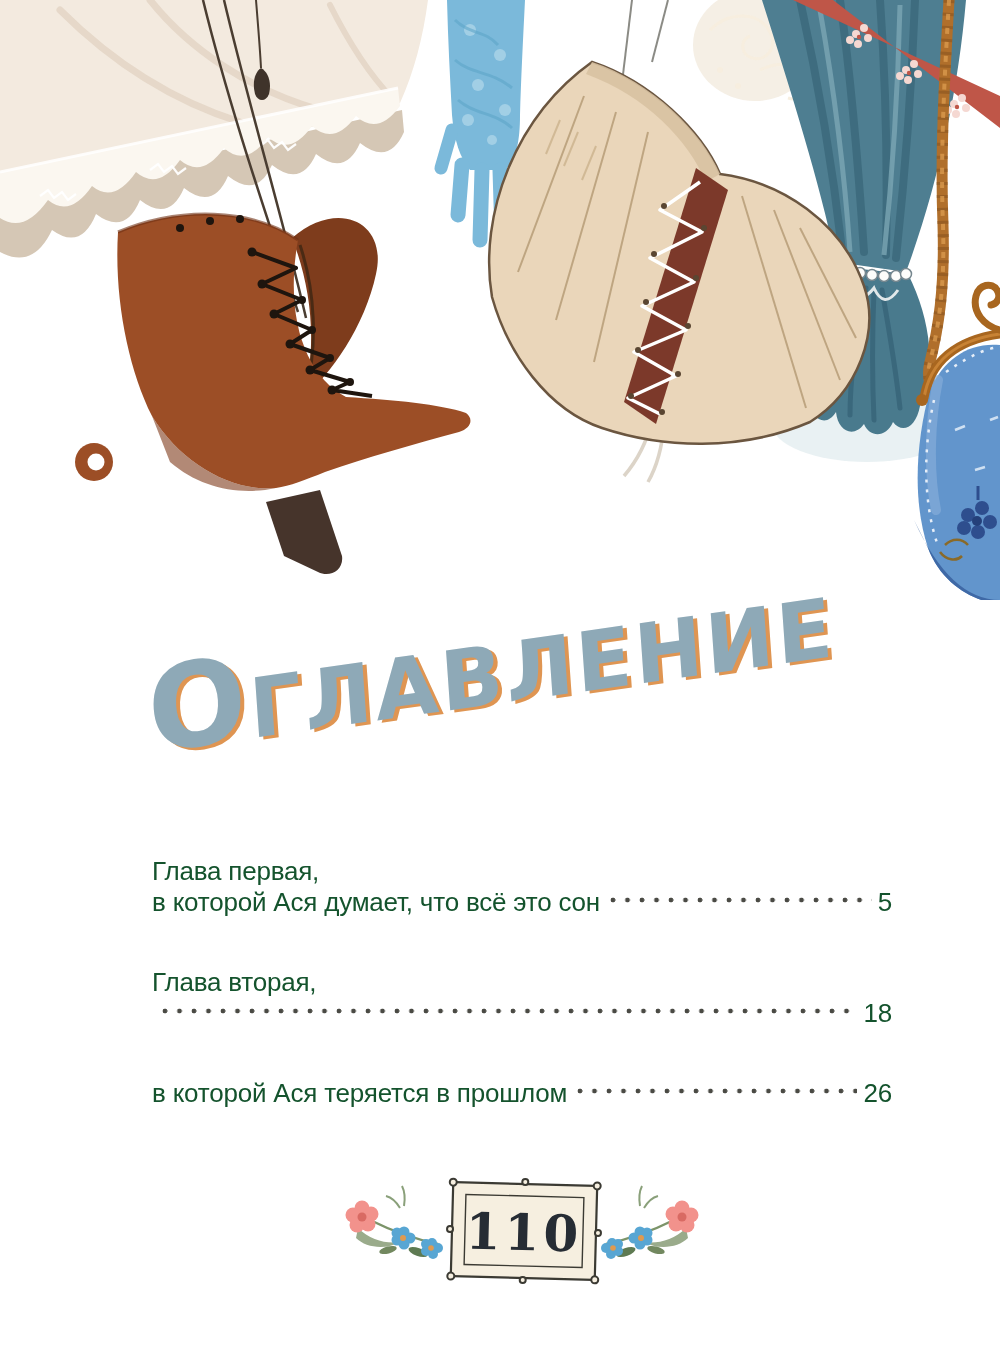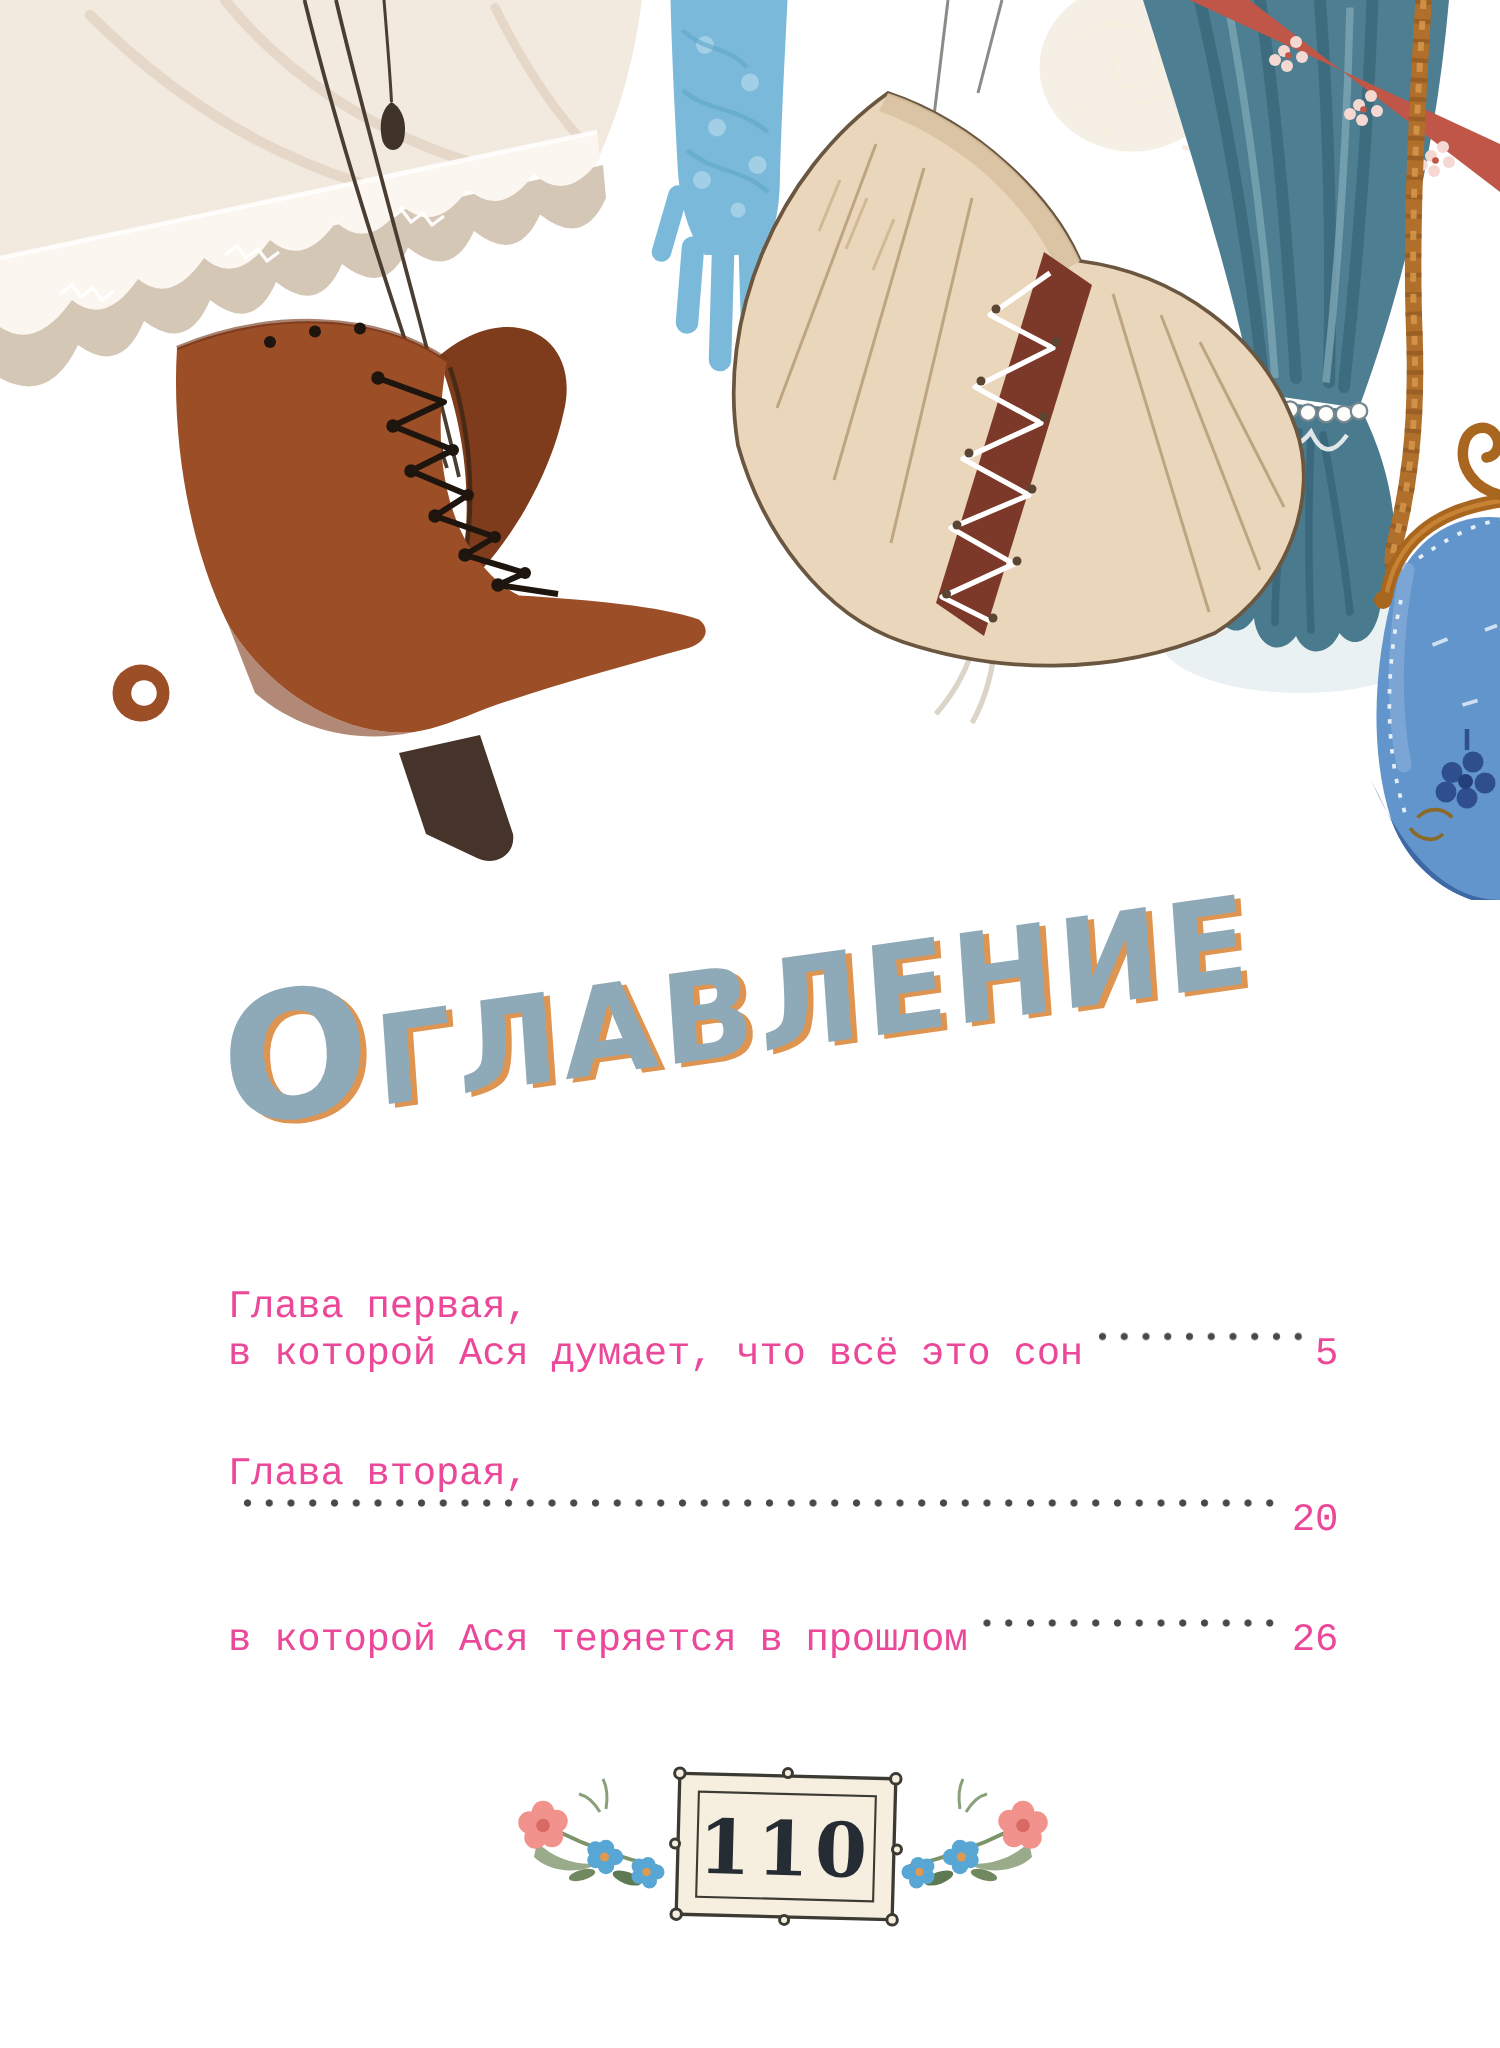--- a/index.html
+++ b/index.html
@@ -11,24 +11,24 @@
   .title-wrap{
     position:absolute;left:138px;top:568px;width:706px;height:190px;
     display:flex;align-items:center;justify-content:center;
     transform:rotate(-8deg) skewX(-4deg);transform-origin:50% 50%;
   }
   .page-title{
     font-family:"DejaVu Sans", sans-serif;font-weight:700;font-size:82px;letter-spacing:3px;
     color:#8ea9b7;text-shadow:4px 3px 0 #df9552;white-space:nowrap;
   }
   .page-title::first-letter{font-size:1.42em;}
-  .toc{position:absolute;left:152px;top:856px;width:740px;color:#ec4899;font-family:Liberation Mono, monospace;}
+  .toc{position:absolute;left:152px;top:856px;width:740px;color:#14532d;}
   .toc-entry{margin-bottom:49px;font-size:26px;line-height:31px;letter-spacing:-0.2px;}
   .toc-line1{white-space:nowrap;}
-  .toc-line2{display:flex;align-items:flex-start;}
+  .toc-line2{display:flex;align-items:center;}
   .toc-desc{white-space:nowrap;flex:0 0 auto;}
   .toc-dots{
     flex:1 1 auto;height:8px;margin:0 6px 5px 10px;
     background-image:radial-gradient(circle at 3px 4px, #4a4a44 2.1px, rgba(255,255,255,0) 2.7px);
     background-size:14.5px 8px;background-repeat:repeat-x;background-position:left bottom;
   }
   .toc-page{white-space:nowrap;flex:0 0 auto;}
   .footer-ornament{position:absolute;top:1172px;left:0;width:1000px;display:flex;justify-content:center;}
   .footer-ornament svg{margin-left:44px;}
 </style>
@@ -253,21 +253,21 @@
       <span class="toc-desc">в которой Ася думает, что всё это сон</span>
       <span class="toc-dots"></span>
       <span class="toc-page">5</span>
     </div>
   </div>
 
   <div class="toc-entry">
     <div class="toc-line1">Глава вторая,</div>
     <div class="toc-line2">
       <span class="toc-dots"></span>
-      <span class="toc-page">20</span>
+      <span class="toc-page">18</span>
     </div>
   </div>
 
   <div class="toc-entry">
     <div class="toc-line2">
       <span class="toc-desc">в которой Ася теряется в прошлом</span>
       <span class="toc-dots"></span>
       <span class="toc-page">26</span>
     </div>
   </div>

